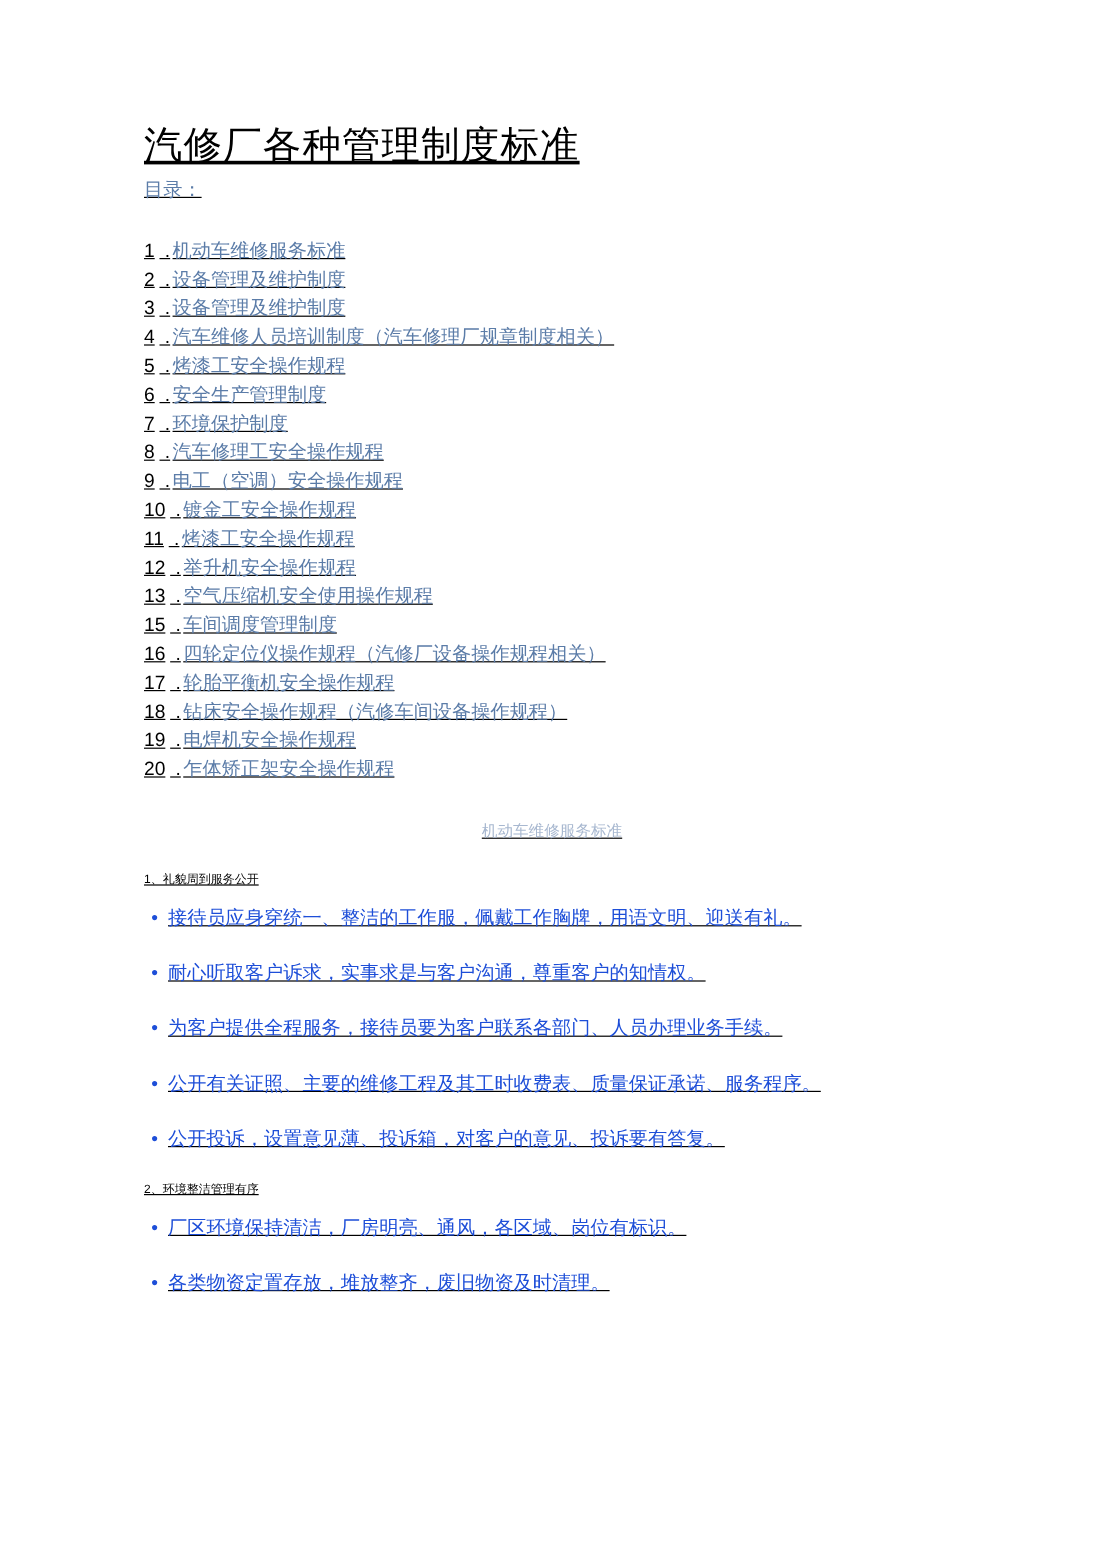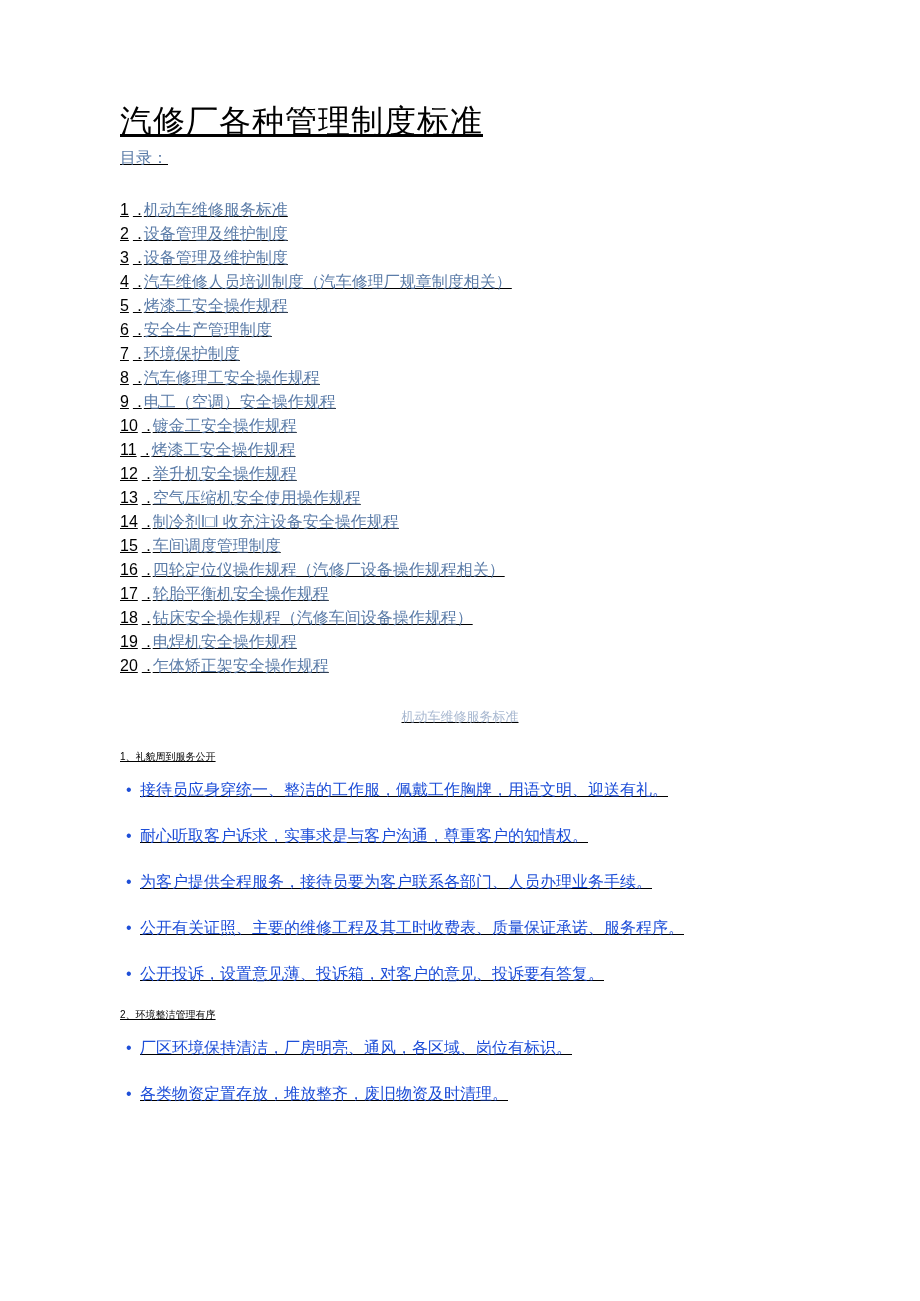--- a/index.html
+++ b/index.html
@@ -91,21 +91,20 @@
       <li><span class="toc-num">4</span><span class="toc-dot"> .</span><span class="toc-text">汽车维修人员培训制度（汽车修理厂规章制度相关）</span></li>
       <li><span class="toc-num">5</span><span class="toc-dot"> .</span><span class="toc-text">烤漆工安全操作规程</span></li>
       <li><span class="toc-num">6</span><span class="toc-dot"> .</span><span class="toc-text">安全生产管理制度</span></li>
       <li><span class="toc-num">7</span><span class="toc-dot"> .</span><span class="toc-text">环境保护制度</span></li>
       <li><span class="toc-num">8</span><span class="toc-dot"> .</span><span class="toc-text">汽车修理工安全操作规程</span></li>
       <li><span class="toc-num">9</span><span class="toc-dot"> .</span><span class="toc-text">电工（空调）安全操作规程</span></li>
       <li><span class="toc-num">10</span><span class="toc-dot"> .</span><span class="toc-text">镀金工安全操作规程</span></li>
       <li><span class="toc-num">11</span><span class="toc-dot"> .</span><span class="toc-text">烤漆工安全操作规程</span></li>
       <li><span class="toc-num">12</span><span class="toc-dot"> .</span><span class="toc-text">举升机安全操作规程</span></li>
       <li><span class="toc-num">13</span><span class="toc-dot"> .</span><span class="toc-text">空气压缩机安全使用操作规程</span></li>
-      <li><span class="toc-num">14</span><span class="toc-dot"> .</span><span class="toc-text">制冷剂I□l 收充注设备安全操作规程</span></li>
       <li><span class="toc-num">15</span><span class="toc-dot"> .</span><span class="toc-text">车间调度管理制度</span></li>
       <li><span class="toc-num">16</span><span class="toc-dot"> .</span><span class="toc-text">四轮定位仪操作规程（汽修厂设备操作规程相关）</span></li>
       <li><span class="toc-num">17</span><span class="toc-dot"> .</span><span class="toc-text">轮胎平衡机安全操作规程</span></li>
       <li><span class="toc-num">18</span><span class="toc-dot"> .</span><span class="toc-text">钻床安全操作规程（汽修车间设备操作规程）</span></li>
       <li><span class="toc-num">19</span><span class="toc-dot"> .</span><span class="toc-text">电焊机安全操作规程</span></li>
       <li><span class="toc-num">20</span><span class="toc-dot"> .</span><span class="toc-text">乍体矫正架安全操作规程</span></li>
     </ol>
 
   <div class="section-heading">机动车维修服务标准</div>
 

